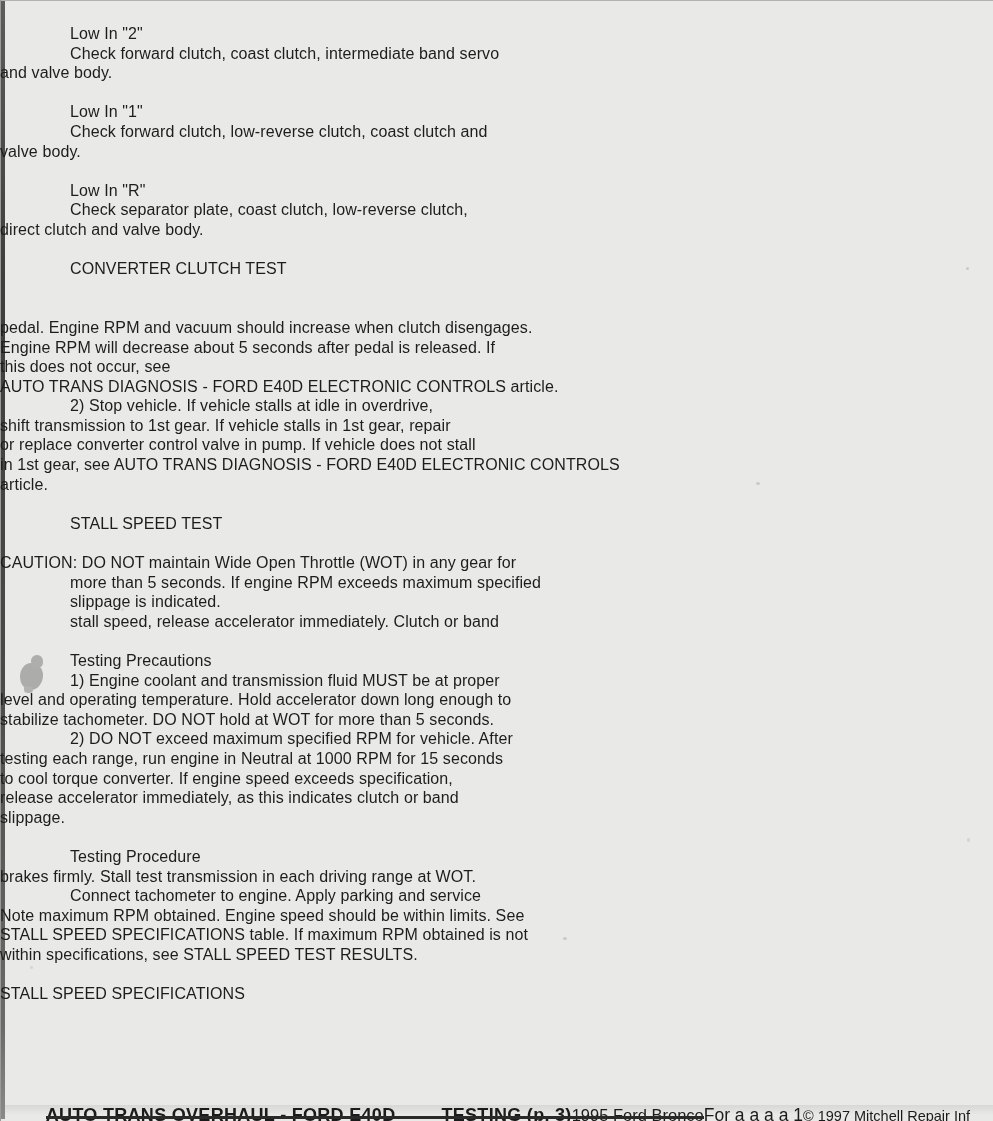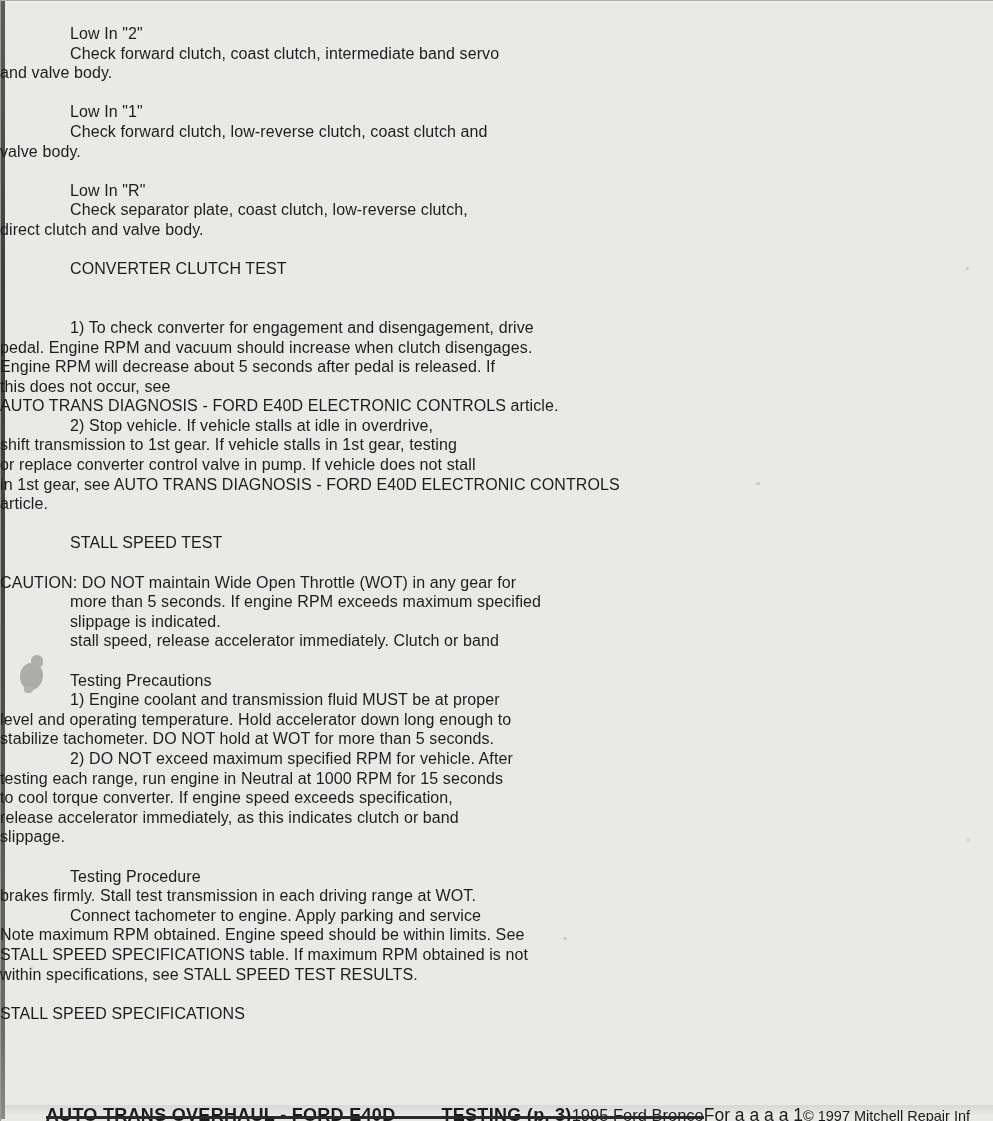--- a/index.html
+++ b/index.html
@@ -116,27 +116,26 @@
       <div class="ln ind">Check forward clutch, low-reverse clutch, coast clutch and</div>
       <div class="ln">valve body.</div>
       <div class="ln"></div>
       <div class="ln ind">Low In "R"</div>
       <div class="ln ind">Check separator plate, coast clutch, low-reverse clutch,</div>
       <div class="ln">direct clutch and valve body.</div>
       <div class="ln"></div>
       <div class="ln ind">CONVERTER CLUTCH TEST</div>
       <div class="ln"></div>
       <div class="ln"></div>
-      <div class="ln ind">1) To check converter for engagement and disengagement, drive</div>
       <div class="ln">pedal. Engine RPM and vacuum should increase when clutch disengages.</div>
       <div class="ln">Engine RPM will decrease about 5 seconds after pedal is released. If</div>
       <div class="ln">this does not occur, see</div>
       <div class="ln">AUTO TRANS DIAGNOSIS - FORD E40D ELECTRONIC CONTROLS article.</div>
       <div class="ln ind">2) Stop vehicle. If vehicle stalls at idle in overdrive,</div>
-      <div class="ln">shift transmission to 1st gear. If vehicle stalls in 1st gear, testing</div>
+      <div class="ln">shift transmission to 1st gear. If vehicle stalls in 1st gear, repair</div>
       <div class="ln">or replace converter control valve in pump. If vehicle does not stall</div>
       <div class="ln">in 1st gear, see AUTO TRANS DIAGNOSIS - FORD E40D ELECTRONIC CONTROLS</div>
       <div class="ln">article.</div>
       <div class="ln"></div>
       <div class="ln ind">STALL SPEED TEST</div>
       <div class="ln"></div>
       <div class="ln">CAUTION: DO NOT maintain Wide Open Throttle (WOT) in any gear for</div>
       <div class="ln ind">more than 5 seconds. If engine RPM exceeds maximum specified</div>
       <div class="ln ind">slippage is indicated.</div>
       <div class="ln ind">stall speed, release accelerator immediately. Clutch or band</div>

